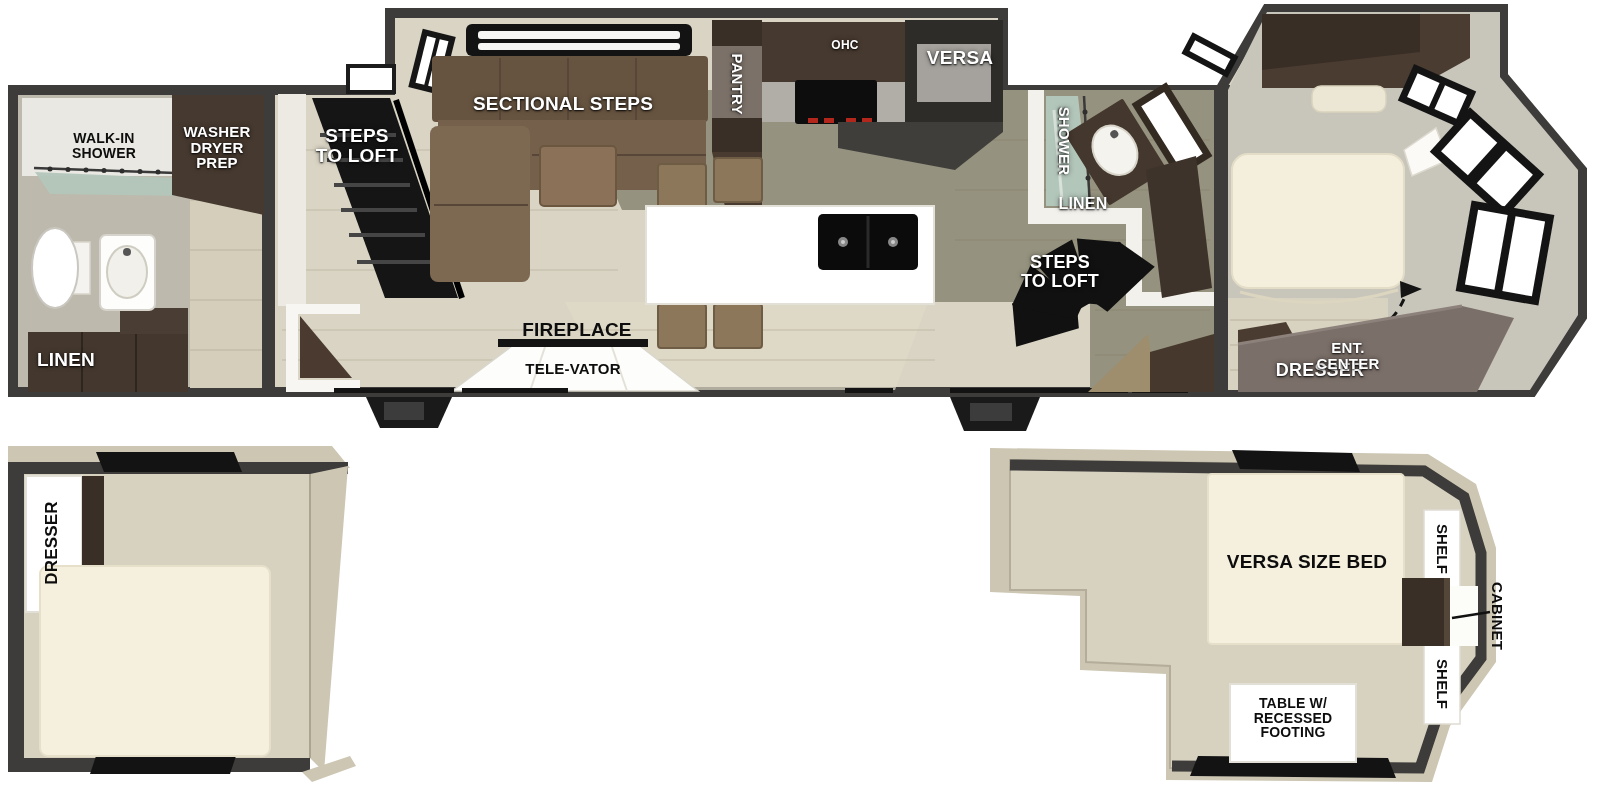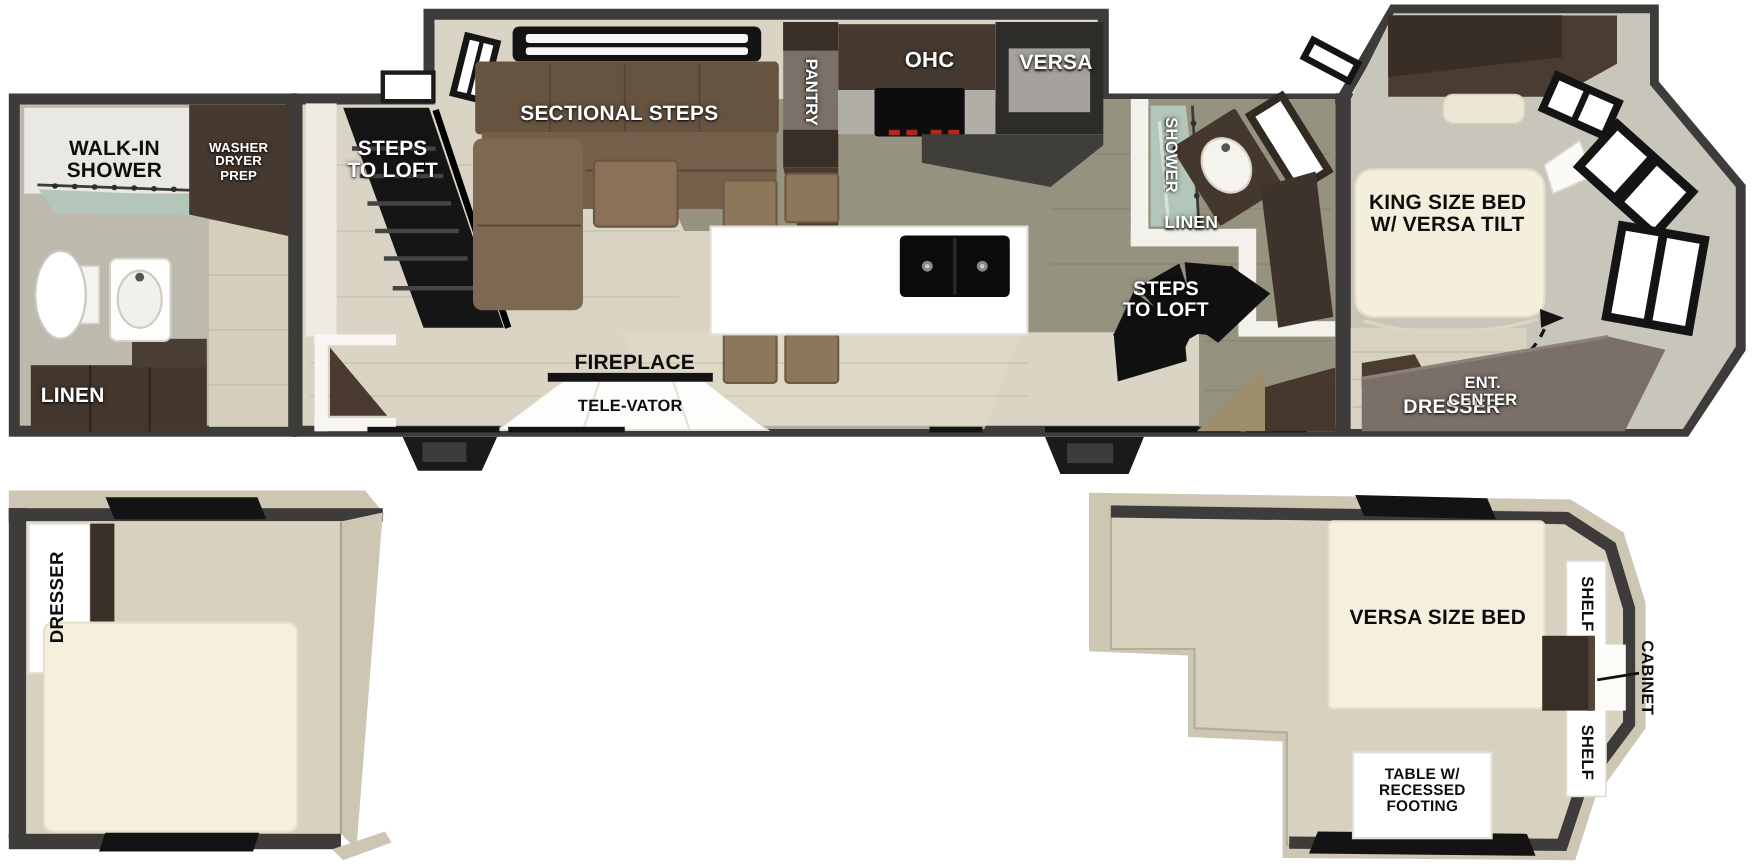--- a/index.html
+++ b/index.html
@@ -274,38 +274,36 @@
     <rect x="1424" y="510" width="36" height="78" fill="#ffffff" stroke="#dfdcd2" stroke-width="1.5"></rect>
     <rect x="1424" y="644" width="36" height="80" fill="#ffffff" stroke="#dfdcd2" stroke-width="1.5"></rect>
     <rect x="1448" y="586" width="30" height="60" fill="#fcfcf9"></rect>
     <rect x="1402" y="578" width="46" height="68" fill="#3a2f26"></rect>
     <rect x="1444" y="578" width="6" height="68" fill="#55463a"></rect>
     <line x1="1452" y1="618" x2="1490" y2="612" stroke="#111111" stroke-width="2.5"></line>
     <rect x="1230" y="684" width="126" height="78" fill="#ffffff" stroke="#e2dfd6" stroke-width="2"></rect>
   </g>
 </svg>
 
-  <div class="lbl k" style="left:104px;top:146px;font-size:19px">WALK-IN
+  <div class="lbl k" style="left:104px;top:146px;font-size:14px">WALK-IN
 SHOWER</div>
-  <div class="lbl w" style="left:217px;top:147px;font-size:12px">WASHER
+  <div class="lbl w" style="left:217px;top:147px;font-size:15px">WASHER
 DRYER
 PREP</div>
   <div class="lbl w" style="left:66px;top:360px;font-size:19px">LINEN</div>
   <div class="lbl w" style="left:357px;top:146px;font-size:19px">STEPS
 TO LOFT</div>
   <div class="lbl w" style="left:563px;top:104px;font-size:19px">SECTIONAL STEPS</div>
   <div class="lbl w r90" style="left:737px;top:84px;font-size:15px">PANTRY</div>
-  <div class="lbl w" style="left:845px;top:55px;font-size:20px">OHC</div>
+  <div class="lbl w" style="left:845px;top:45px;font-size:12px">OHC</div>
   <div class="lbl w" style="left:960px;top:58px;font-size:19px">VERSA</div>
   <div class="lbl w r90" style="left:1064px;top:141px;font-size:15px">SHOWER</div>
   <div class="lbl w" style="left:1083px;top:204px;font-size:16px">LINEN</div>
   <div class="lbl w" style="left:1060px;top:272px;font-size:18px">STEPS
 TO LOFT</div>
-  <div class="lbl k" style="left:1316px;top:195px;font-size:19px">KING SIZE BED
-W/ VERSA TILT</div>
   <div class="lbl w" style="left:1320px;top:370px;font-size:18px">DRESSER</div>
   <div class="lbl w" style="left:1348px;top:356px;font-size:15px">ENT.
 CENTER</div>
   <div class="lbl k" style="left:577px;top:330px;font-size:19px">FIREPLACE</div>
   <div class="lbl k" style="left:573px;top:369px;font-size:15px">TELE-VATOR</div>
   <div class="lbl k rm90" style="left:52px;top:543px;font-size:17px">DRESSER</div>
   <div class="lbl k" style="left:1307px;top:562px;font-size:19px">VERSA SIZE BED</div>
   <div class="lbl k r90" style="left:1442px;top:549px;font-size:15px">SHELF</div>
   <div class="lbl k r90" style="left:1497px;top:616px;font-size:15px">CABINET</div>
   <div class="lbl k r90" style="left:1442px;top:684px;font-size:15px">SHELF</div>

